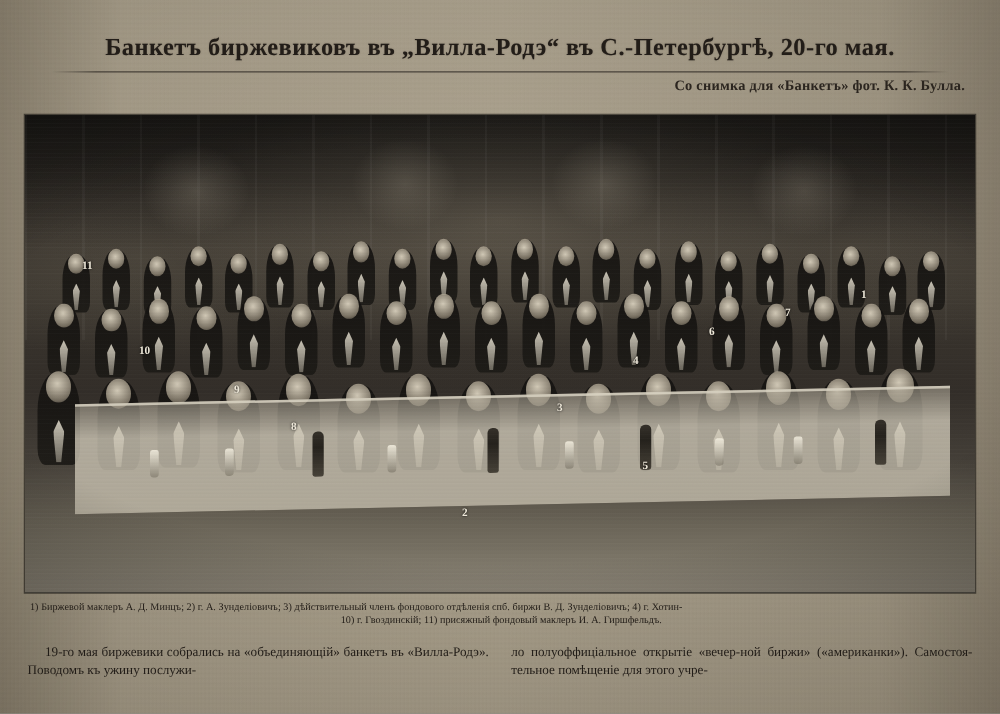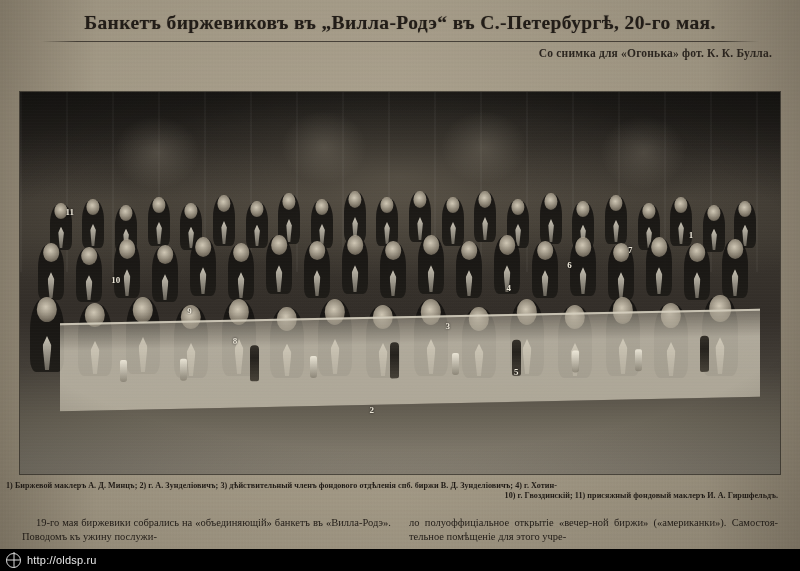--- a/index.html
+++ b/index.html
@@ -33,21 +33,21 @@
       repeating-linear-gradient(0deg, rgba(0,0,0,0.030) 0px, rgba(0,0,0,0) 2px, rgba(0,0,0,0.022) 4px),
       repeating-linear-gradient(90deg, rgba(255,255,255,0.025) 0px, rgba(0,0,0,0) 3px);
     opacity: .8;
     pointer-events: none;
   }
 
   
   .header {
     position: absolute;
     left: 0; right: 0;
-    top: 12px;
+    top: 28px;
     text-align: center;
   }
   .headline {
     font-family: "Liberation Serif", serif;
     font-weight: bold;
     font-size: 19.5px;
     letter-spacing: .4px;
     color: #221d18;
     text-shadow: 0 0 1px rgba(60,50,40,.5);
     white-space: nowrap;
@@ -176,32 +176,32 @@
     color: #efe9da;
     font-family: "Liberation Serif", serif;
     font-size: 9px;
     font-weight: bold;
     text-shadow: 0 0 2px rgba(0,0,0,.9);
   }
 
   
   .legend {
     position: absolute;
-    left: 6px;
+    left: 24px;
     right: 22px;
     top: 481px;
     font-size: 8.1px;
     line-height: 10.4px;
-    font-weight: bold;
+    font-weight: normal;
     color: #201b16;
     text-align: justify;
     letter-spacing: .05px;
   }
   .legend .line { display: block; white-space: nowrap; }
-  .legend .line.last { text-align: right; }
+  .legend .line.last { text-align: center; }
 
   
   .columns {
     position: absolute;
     left: 22px;
     right: 22px;
     top: 516px;
     display: flex;
     gap: 18px;
   }
@@ -255,21 +255,21 @@
 </style>
 </head>
 <body>
 
 <div id="page">
   <div class="paper"></div>
 
   <div class="header">
     <div class="headline">Банкетъ биржевиковъ въ „Вилла-Родэ“ въ С.-Петербургѣ, 20-го мая.</div>
     <div class="rule"></div>
-    <div class="credit">Со снимка для «Огонька»  фот. К. К. Булла.</div>
+    <div class="credit">Со снимка для «Банкетъ»  фот. К. К. Булла.</div>
   </div>
 
   <div class="photo-wrap">
     <div class="photo">
       <div class="wall"></div>
       <div class="arches"></div>
 
       <div class="crowd">
 
         <div class="fig" style="left:30px;top:22px;width:22px;height:46px;"></div>
@@ -368,17 +368,13 @@
 
   <div class="columns">
     <div class="col">
       <p class="indent">19-го мая биржевики собрались на «объединяющій» банкетъ въ «Вилла-Родэ». Поводомъ къ ужину послужи-</p>
     </div>
     <div class="col">
       <p>ло полуоффиціальное открытіе «вечер-ной биржи» («американки»). Самостоя-тельное помѣщеніе для этого учре-</p>
     </div>
   </div>
 
-  <div class="footer">
-    <span class="globe"></span>
-    <span class="wm-text">http://oldsp.ru</span>
-  </div>
 </div>
 
 </body></html>

